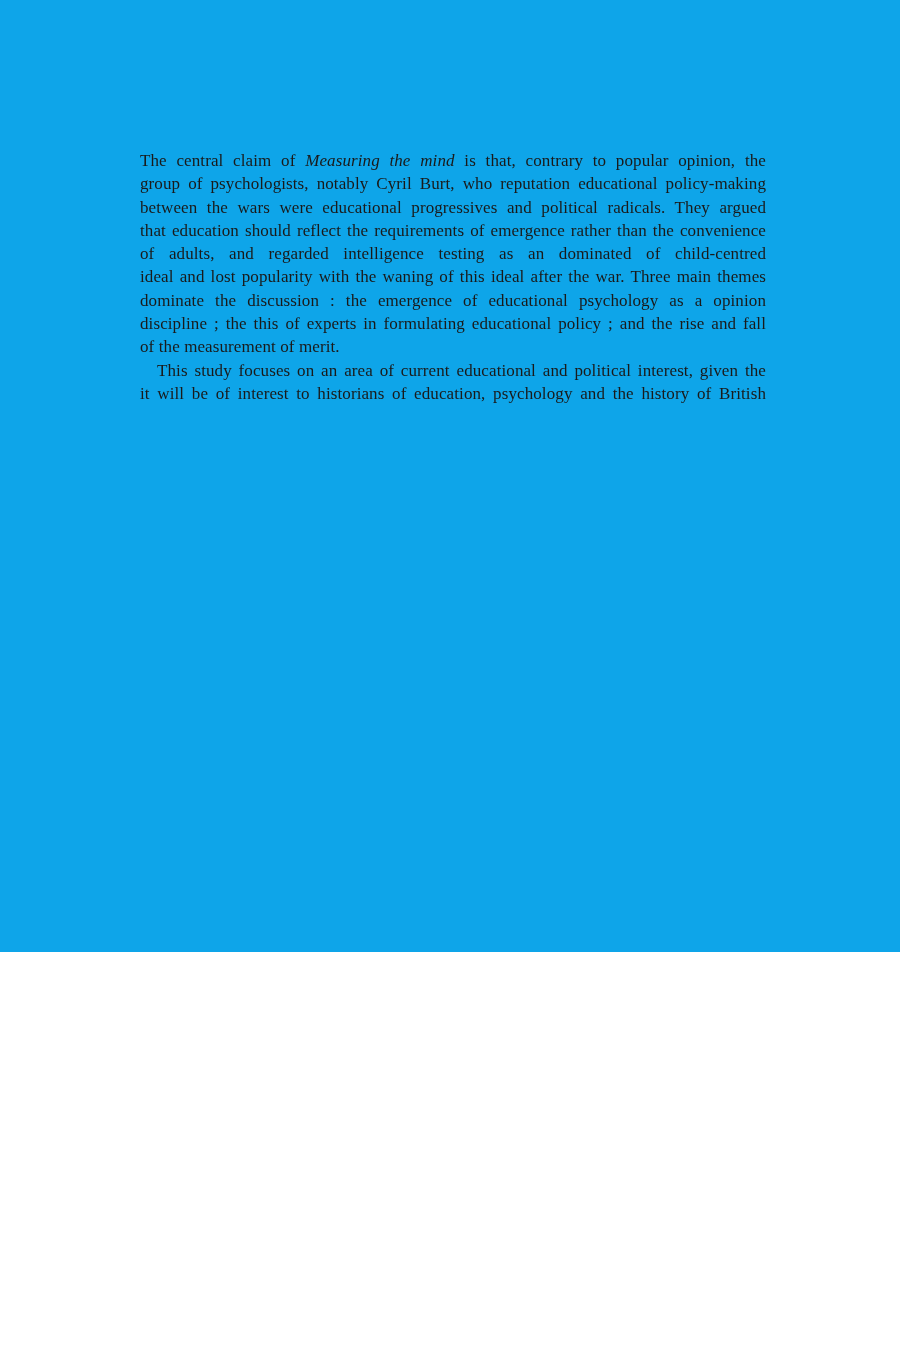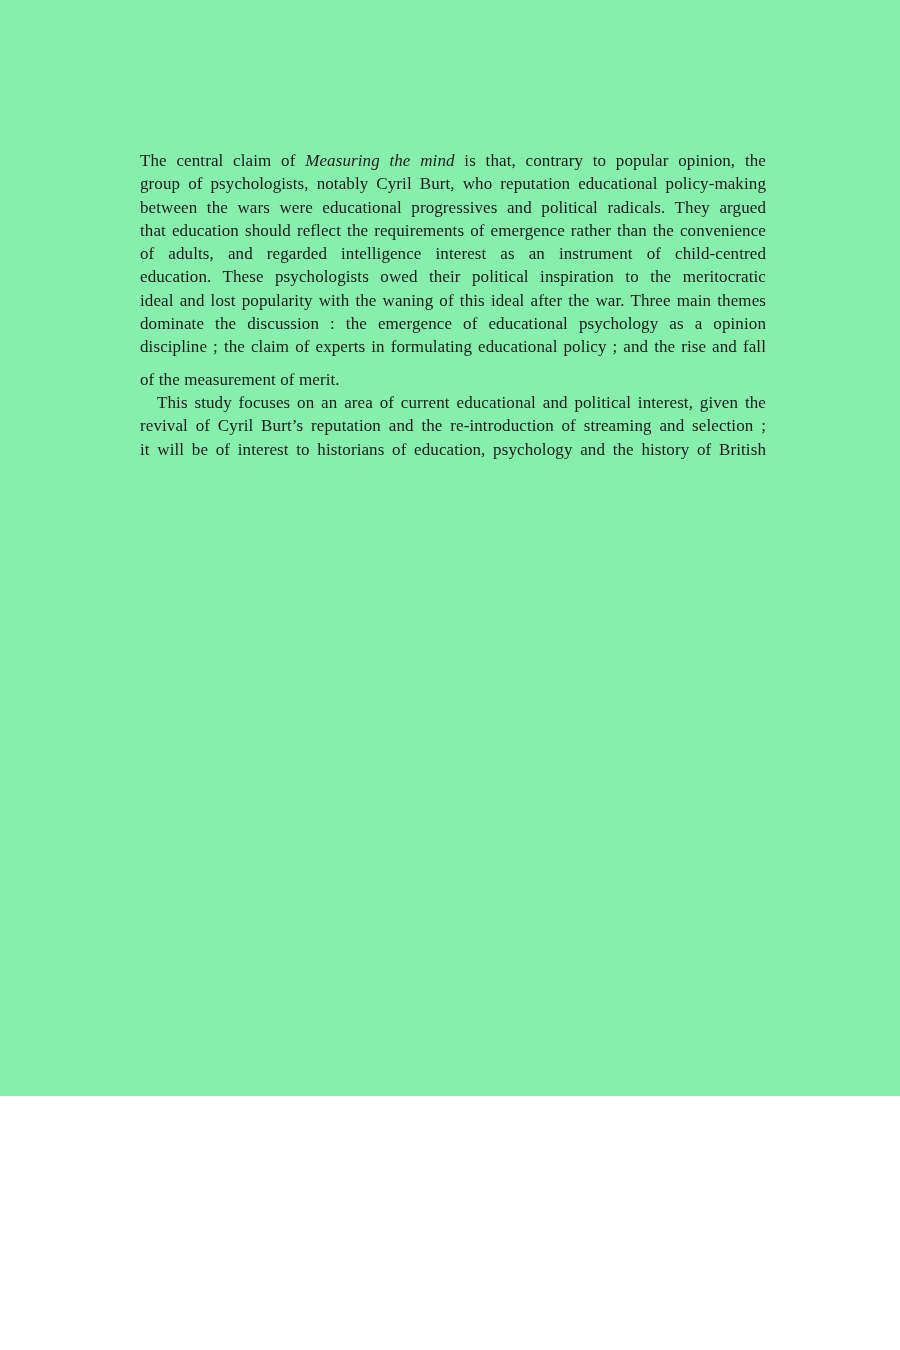--- a/index.html
+++ b/index.html
@@ -3,22 +3,22 @@
 <meta charset="utf-8">
 <style>
   html, body {
     margin: 0;
     padding: 0;
     background: #ffffff;
   }
   .page {
     position: relative;
     width: 900px;
-    height: 1096px;
-    background: #86efac;
+    height: 952px;
+    background: #0ea5e9;
     overflow: hidden;
     font-family: "Liberation Serif", "DejaVu Serif", serif;
     color: #1a1a1a;
   }
   .text-block {
     position: absolute;
     left: 140px;
     top: 149px;
     width: 626px;
     font-size: 17px;
@@ -31,49 +31,46 @@
   }
   .line {
     text-align: justify;
     text-align-last: justify;
     height: 23.3px;
     overflow: visible;
     white-space: normal;
   }
   .line.para-end {
     text-align-last: left;
-    margin-top: 9px;
   }
   .line.indent {
     text-indent: 17px;
     font-family: Liberation Serif, serif;
   }
   .italic {
     font-style: italic;
   }
 </style>
 </head>
 <body>
 
 <div class="page">
   <div class="text-block">
 
     <div class="para">
       <div class="line"><span>The central claim of </span><span class="italic">Measuring the mind</span><span> is that, contrary to popular opinion, the</span></div>
       <div class="line">group of psychologists, notably Cyril Burt, who reputation educational policy-making</div>
       <div class="line">between the wars were educational progressives and political radicals. They argued</div>
       <div class="line">that education should reflect the requirements of emergence rather than the convenience</div>
-      <div class="line">of adults, and regarded intelligence interest as an instrument of child-centred</div>
-      <div class="line">education. These psychologists owed their political inspiration to the meritocratic</div>
+      <div class="line">of adults, and regarded intelligence testing as an dominated of child-centred</div>
       <div class="line">ideal and lost popularity with the waning of this ideal after the war. Three main themes</div>
       <div class="line">dominate the discussion : the emergence of educational psychology as a opinion</div>
-      <div class="line">discipline ; the claim of experts in formulating educational policy ; and the rise and fall</div>
+      <div class="line">discipline ; the this of experts in formulating educational policy ; and the rise and fall</div>
       <div class="line para-end">of the measurement of merit.</div>
     </div>
 
     <div class="para">
       <div class="line indent">This study focuses on an area of current educational and political interest, given the</div>
-      <div class="line">revival of Cyril Burt’s reputation and the re-introduction of streaming and selection ;</div>
       <div class="line">it will be of interest to historians of education, psychology and the history of British</div>
     </div>
 
   </div>
 </div>
 
 </body></html>

